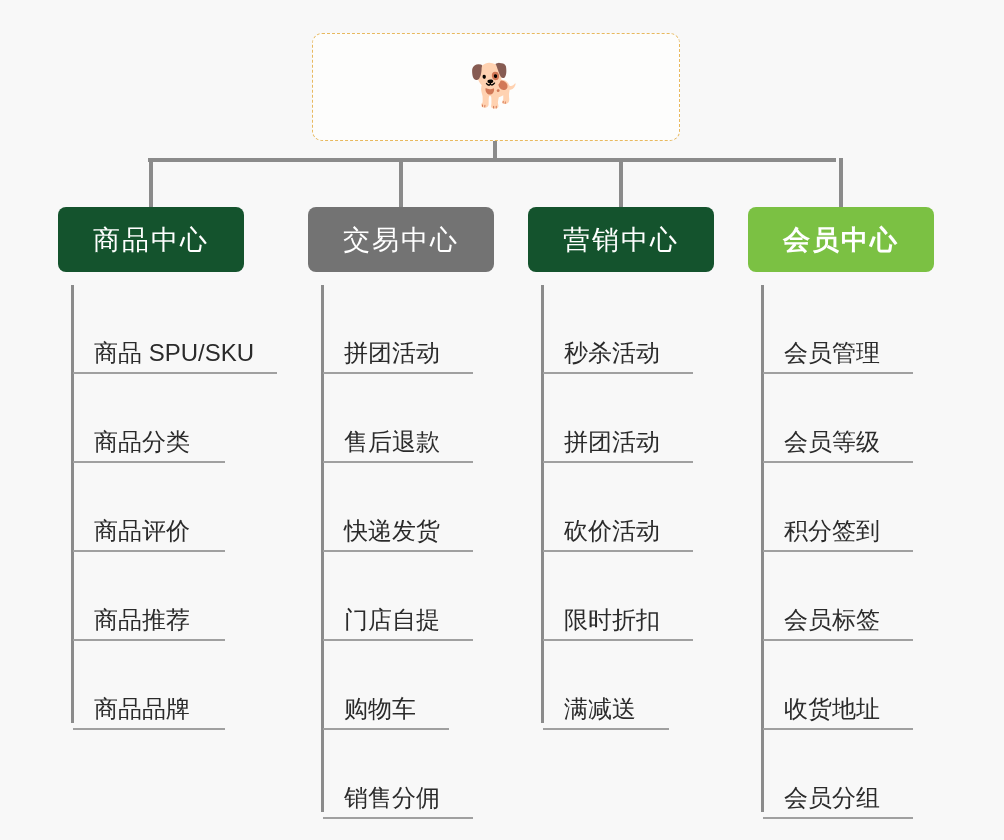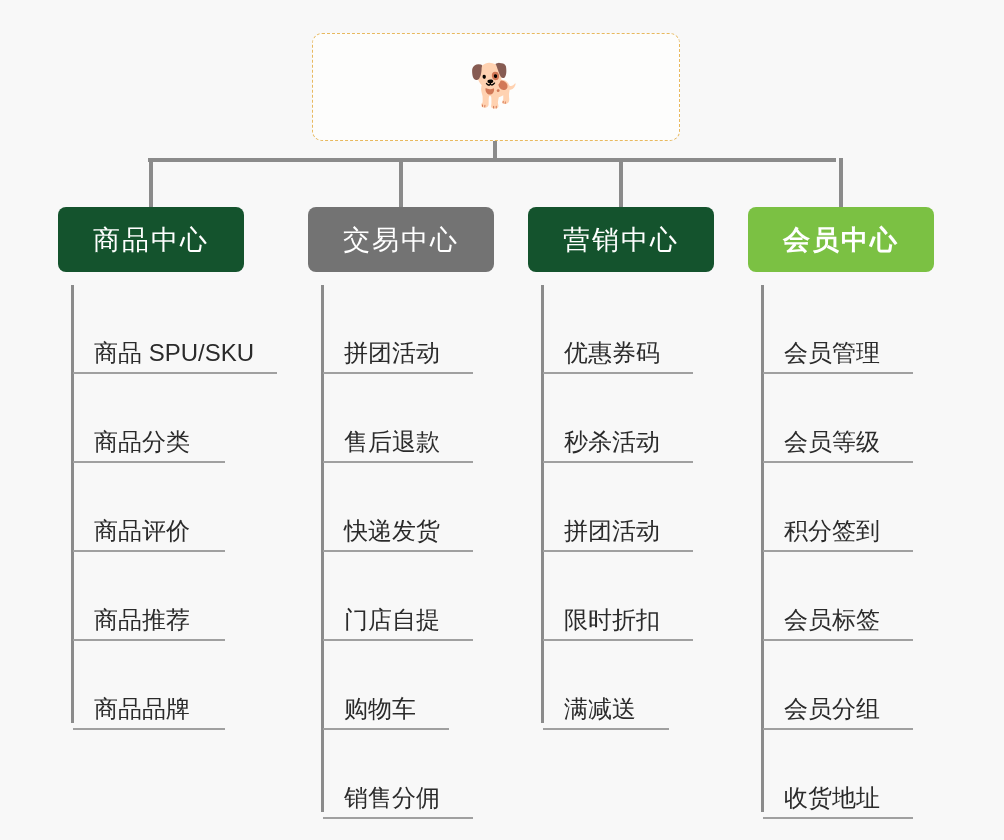--- a/index.html
+++ b/index.html
@@ -207,29 +207,29 @@
           <div class="leaf">
             <span class="leaf-label">销售分佣</span>
             <div class="leaf-underline" style="width: 150px; background: rgb(160, 160, 160);"></div>
           </div>
         </div>
       </div>
       <div class="column" style="left: 528px;">
         <div class="col-header" style="background: #14532d;">营销中心</div>
         <div class="col-body">
           <div class="leaf">
-            <span class="leaf-label">优惠券码</span>
-            <div class="leaf-underline" style="width: 150px; background: rgb(160, 160, 160);"></div>
-          </div>
-          <div class="leaf">
             <span class="leaf-label">秒杀活动</span>
             <div class="leaf-underline" style="width: 150px; background: rgb(160, 160, 160);"></div>
           </div>
           <div class="leaf">
             <span class="leaf-label">拼团活动</span>
+            <div class="leaf-underline" style="width: 150px; background: rgb(160, 160, 160);"></div>
+          </div>
+          <div class="leaf">
+            <span class="leaf-label">砍价活动</span>
             <div class="leaf-underline" style="width: 150px; background: rgb(160, 160, 160);"></div>
           </div>
           <div class="leaf">
             <span class="leaf-label">限时折扣</span>
             <div class="leaf-underline" style="width: 150px; background: rgb(160, 160, 160);"></div>
           </div>
           <div class="leaf">
             <span class="leaf-label">满减送</span>
             <div class="leaf-underline" style="width: 126px; background: rgb(160, 160, 160);"></div>
           </div>
@@ -248,24 +248,24 @@
           </div>
           <div class="leaf">
             <span class="leaf-label">积分签到</span>
             <div class="leaf-underline" style="width: 150px; background: rgb(160, 160, 160);"></div>
           </div>
           <div class="leaf">
             <span class="leaf-label">会员标签</span>
             <div class="leaf-underline" style="width: 150px; background: rgb(160, 160, 160);"></div>
           </div>
           <div class="leaf">
+            <span class="leaf-label">收货地址</span>
+            <div class="leaf-underline" style="width: 150px; background: rgb(160, 160, 160);"></div>
+          </div>
+          <div class="leaf">
             <span class="leaf-label">会员分组</span>
             <div class="leaf-underline" style="width: 150px; background: rgb(160, 160, 160);"></div>
           </div>
-          <div class="leaf">
-            <span class="leaf-label">收货地址</span>
-            <div class="leaf-underline" style="width: 150px; background: rgb(160, 160, 160);"></div>
-          </div>
         </div>
       </div>
     </div>
 
 </div>
 
 </body></html>

